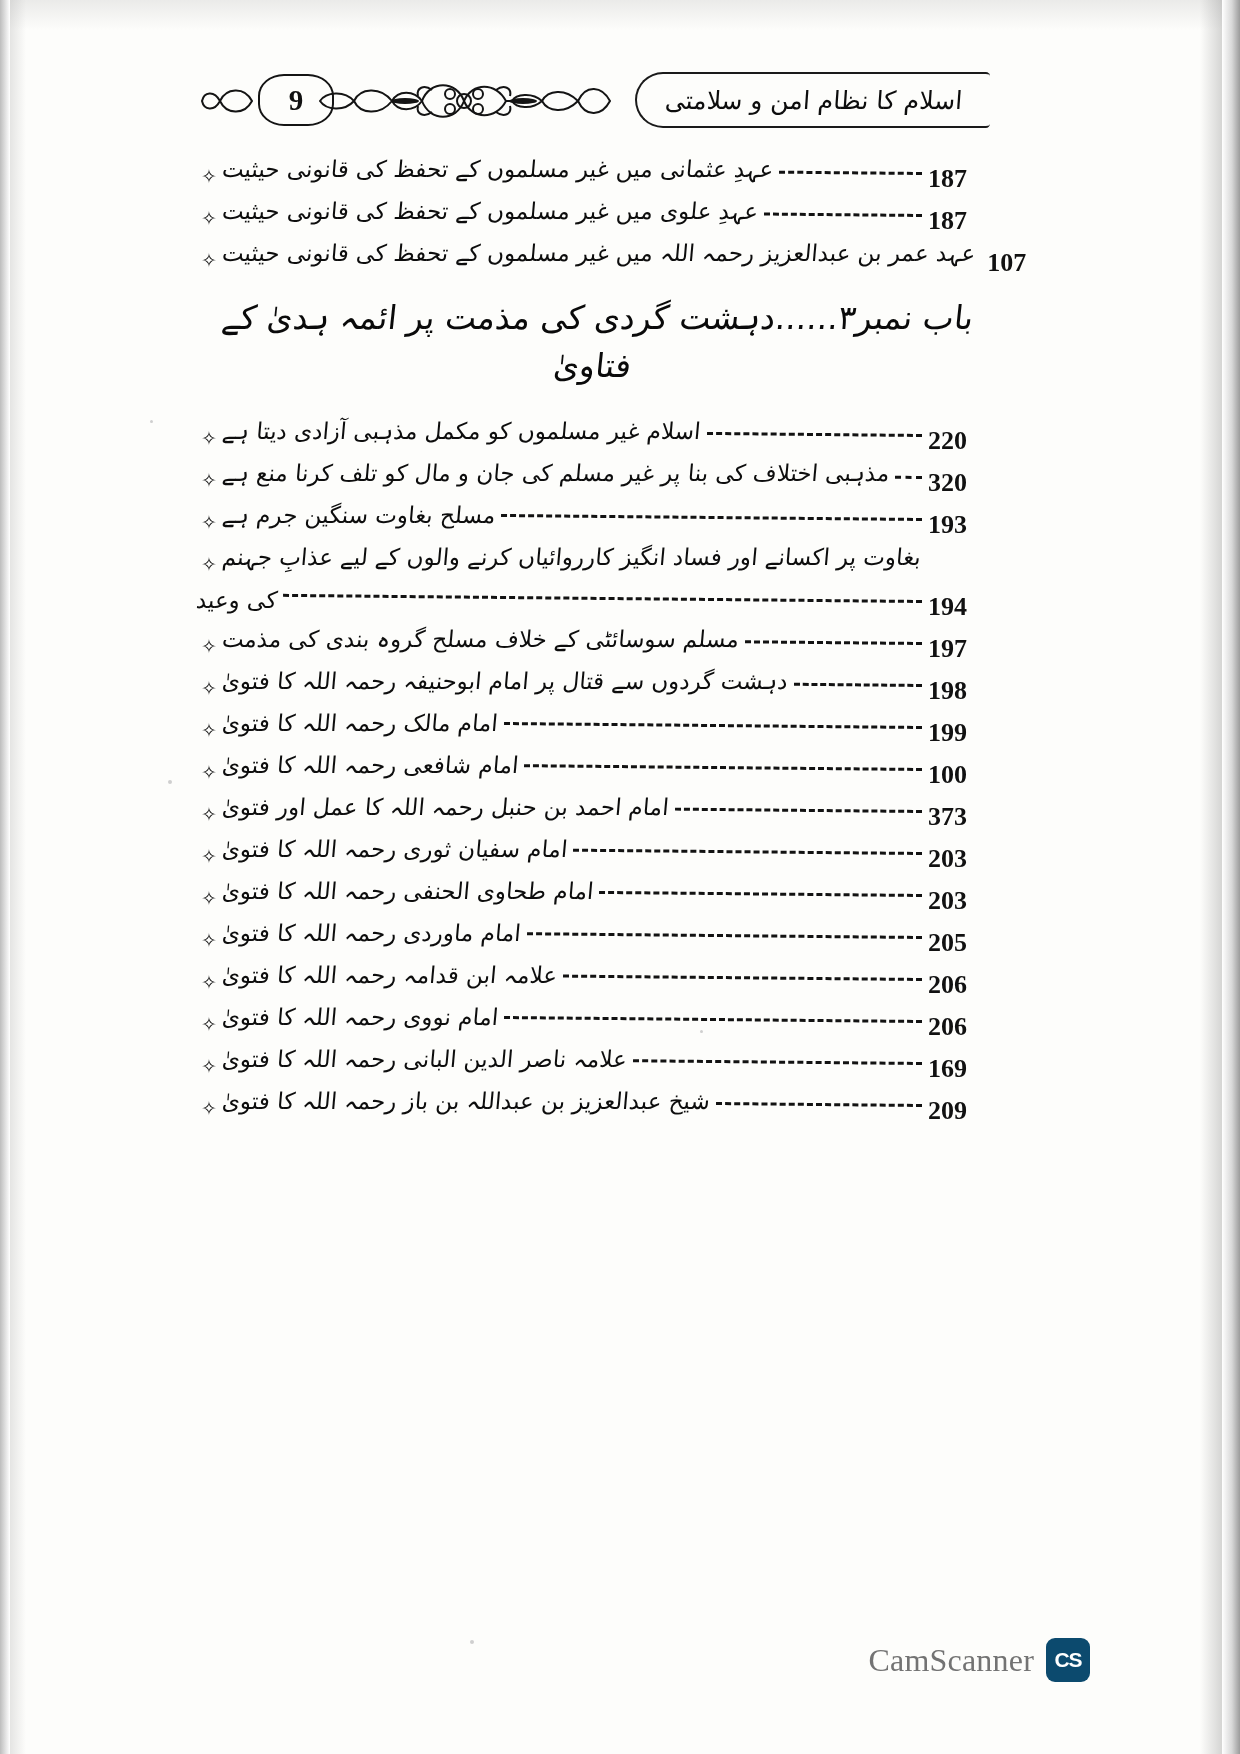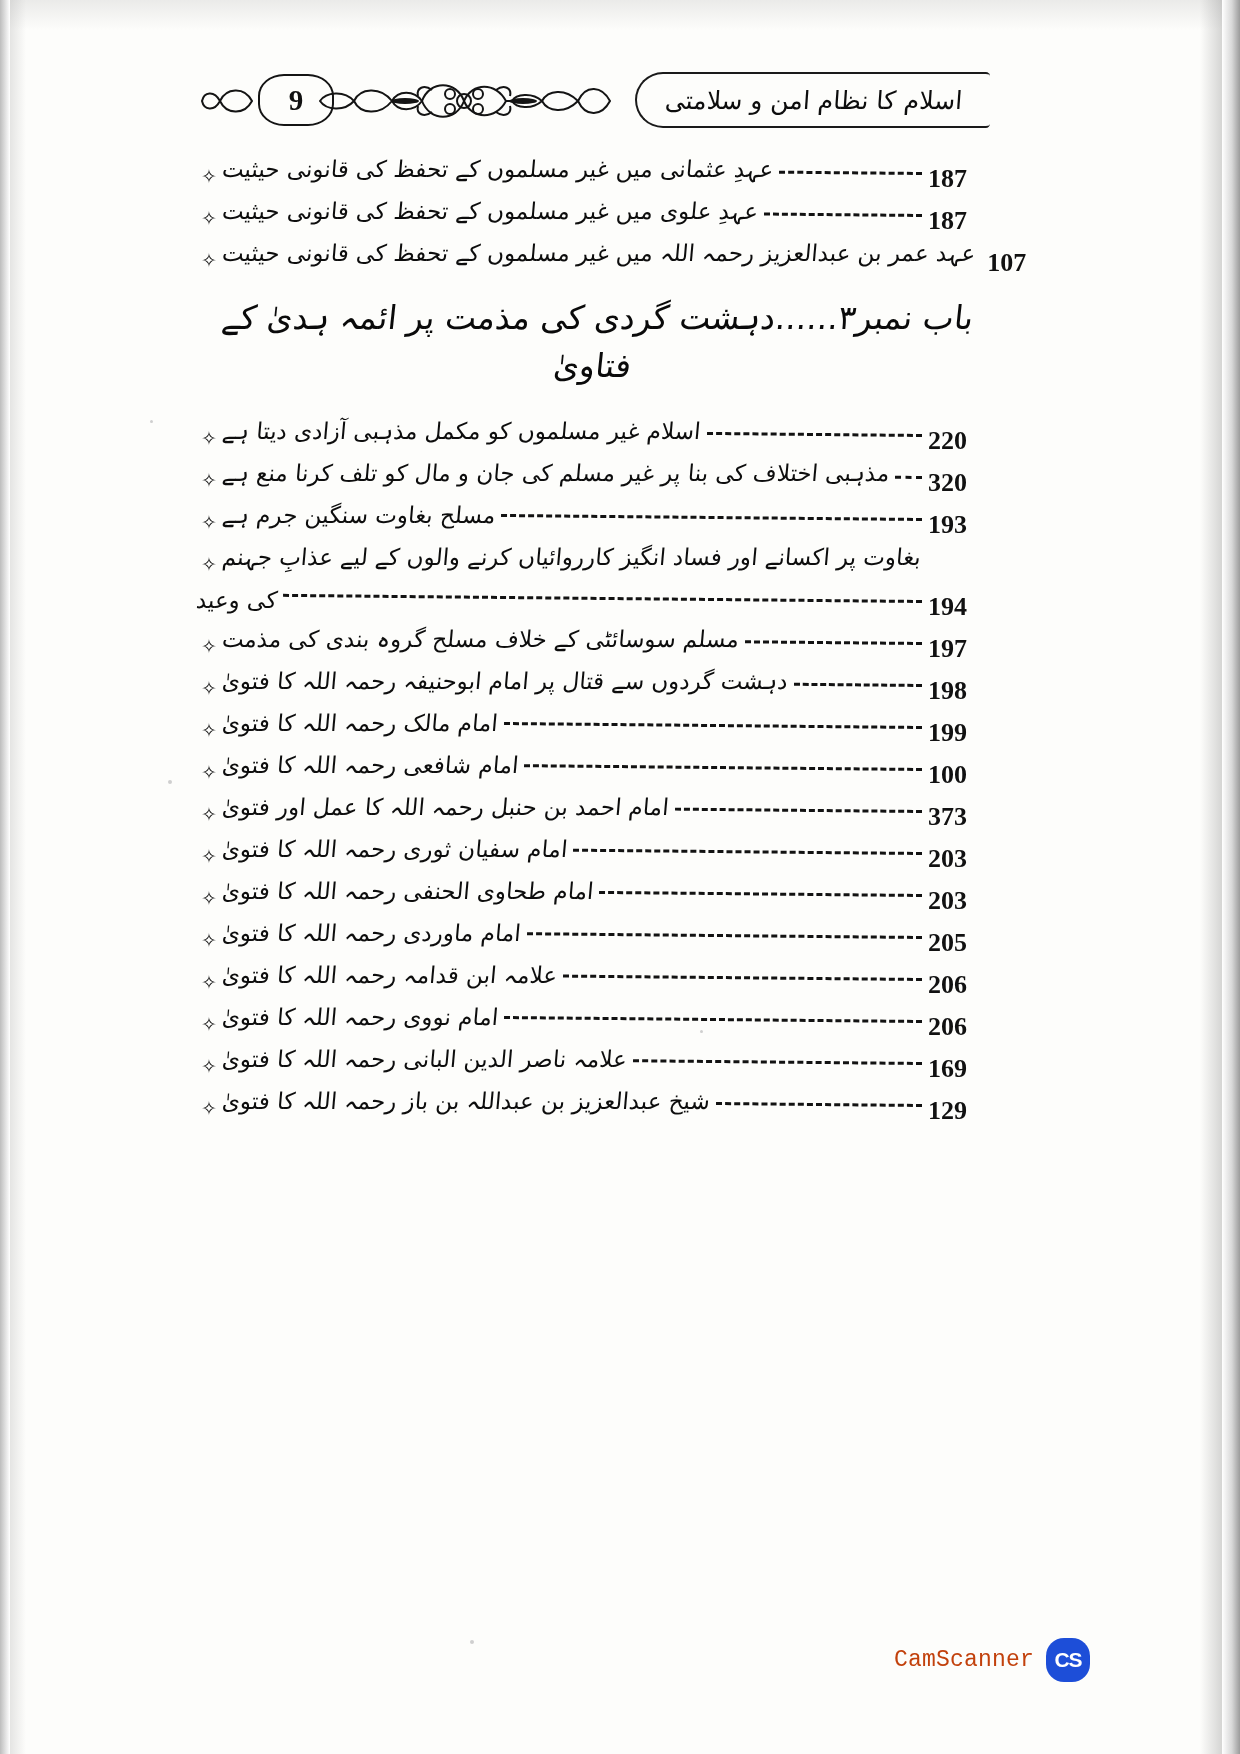--- a/index.html
+++ b/index.html
@@ -188,30 +188,30 @@
     letter-spacing:.5px;
   }
 
   
   #cam{
     position:absolute;
     right:150px;bottom:72px;
     display:flex;align-items:center;gap:12px;
   }
   #cam-logo{
-    width:44px;height:44px;border-radius:18px;
-    background:#1d4ed8;
+    width:44px;height:44px;border-radius:9px;
+    background:#0c4a6e;
     display:flex;align-items:center;justify-content:center;
     color:#fff;font-size:21px;font-weight:700;
     font-family:"Liberation Sans",sans-serif;
     letter-spacing:-1px;
   }
   #cam-text{
-    font-family:Liberation Mono, monospace;
-    font-size:23px;color:#c2410c;letter-spacing:.2px;
+    font-family:Liberation Serif, serif;
+    font-size:32px;color:#737373;letter-spacing:.2px;
   }
   .speck{position:absolute;background:#cfcfcf;border-radius:50%;}
 </style>
 </head>
 <body>
 
 <div id="page">
   <div id="scan-tint"></div>
   <div id="left-gutter"></div>
   <div id="right-edge"></div>
@@ -413,21 +413,21 @@
             <span class="etext">علامہ ناصر الدین البانی رحمہ اللہ کا فتویٰ</span>
             <span class="leader"></span>
             <span class="pnum">169</span>
           </div>
         </div>
         <div class="entry">
           <div class="entry-line">
             <span class="bullet">✧</span>
             <span class="etext">شیخ عبدالعزیز بن عبداللہ بن باز رحمہ اللہ کا فتویٰ</span>
             <span class="leader"></span>
-            <span class="pnum">129</span>
+            <span class="pnum">209</span>
           </div>
         </div>
       </div>
   </div>
 
   <div id="cam">
     <div id="cam-logo">CS</div>
     <div id="cam-text">CamScanner</div>
   </div>
 

